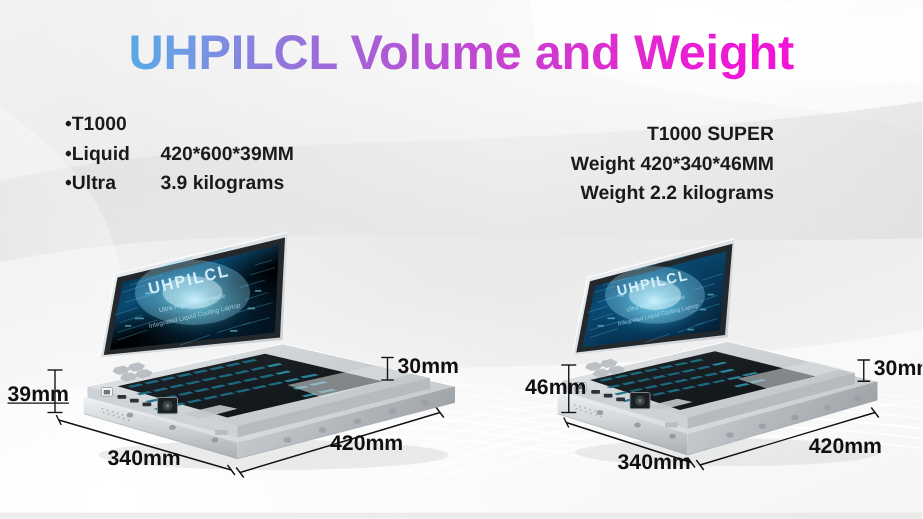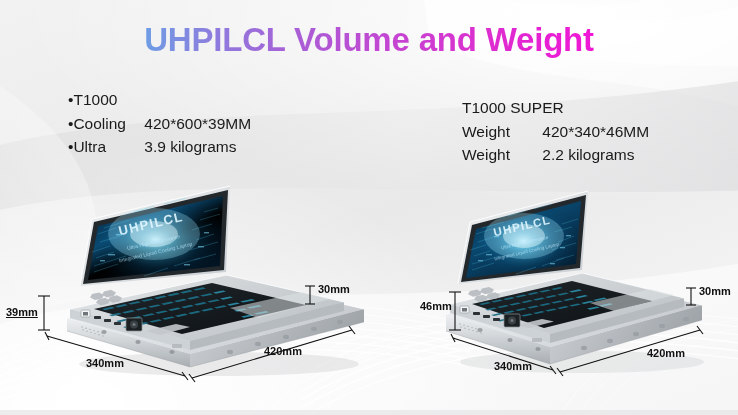--- a/index.html
+++ b/index.html
@@ -22,21 +22,21 @@
   }
 
   
   .bg-layer { position:absolute; inset:0; pointer-events:none; }
 
   
   #title {
     position:absolute;
     top:21px; left:0; right:0;
     text-align:center;
-    font-size:33px;
+    font-size:39px;
     font-weight:bold;
     letter-spacing:-0.2px;
     background-image:linear-gradient(95deg,
         #22c3ea 0%, #3fb6e6 11%, #6a9ee2 21%,
         #8d78dd 31%, #a койск 0%);
     background-image:linear-gradient(95deg,
         #1fc4ec 0%, #46b2e8 10%, #6f9ce4 20%,
         #9079dd 30%, #a95fd6 40%, #c247d2 52%,
         #dd2ecf 66%, #ef17d6 80%, #f50fd9 100%);
     -webkit-background-clip:text;
@@ -44,46 +44,45 @@
     color:transparent;
     -webkit-text-fill-color:transparent;
     text-shadow:none;
     white-space:nowrap;
   }
 
   
   .spec-block {
     position:absolute;
     font-size:15.5px;
-    font-weight:normal;
+    font-weight:bold;
     color:#1a1a1a;
     line-height:1.52;
     white-space:nowrap;
-    margin-left:16px;
   }
   #spec-left  { top:88px;  left:52px; }
-  #spec-right { top:96px;  left:446px; }
+  #spec-right { top:96px;  left:432px;text-align:right; }
 
   .spec-line { display:block; }
   .lbl  { display:inline-block; }
   .val  { display:inline-block; }
   #spec-left  .lbl { min-width:72px; }
   #spec-right .lbl { min-width:76px; }
 
   
   .device { position:absolute; }
   #device-left  { left:34px;  top:168px; width:350px; height:205px; }
   #device-right { left:424px; top:178px; width:300px; height:192px; }
 
   .device svg { display:block; width:100%; height:100%; overflow:visible; }
 
   
   .dim {
     position:absolute;
-    font-size:11px;
+    font-size:17px;
     font-weight:bold;
     color:#101010;
     white-space:nowrap;
   }
   #dim-l-39  { left:6px;   top:306px;text-decoration:underline; }
   #dim-l-340 { left:86px;  top:357px; }
   #dim-l-420 { left:264px; top:345px; }
   #dim-l-30  { left:318px; top:283px; }
 
   #dim-r-46  { left:420px; top:300px; }
@@ -158,21 +157,21 @@
     <rect x="0" y="410" width="738" height="5" fill="#e6e6e7" opacity="0.7"></rect>
   </svg>
 
   <div id="title">UHPILCL Volume and Weight</div>
 
   <div id="spec-left" class="spec-block">
     <span class="spec-line">
       <span class="val">•T1000</span>
     </span>
     <span class="spec-line">
-      <span class="lbl">•Cooling</span>
+      <span class="lbl">•Liquid</span>
       <span class="val">420*600*39MM</span>
     </span>
     <span class="spec-line">
       <span class="lbl">•Ultra</span>
       <span class="val">3.9 kilograms</span>
     </span>
   </div>
 
   <div id="spec-right" class="spec-block">
     <span class="spec-line">

